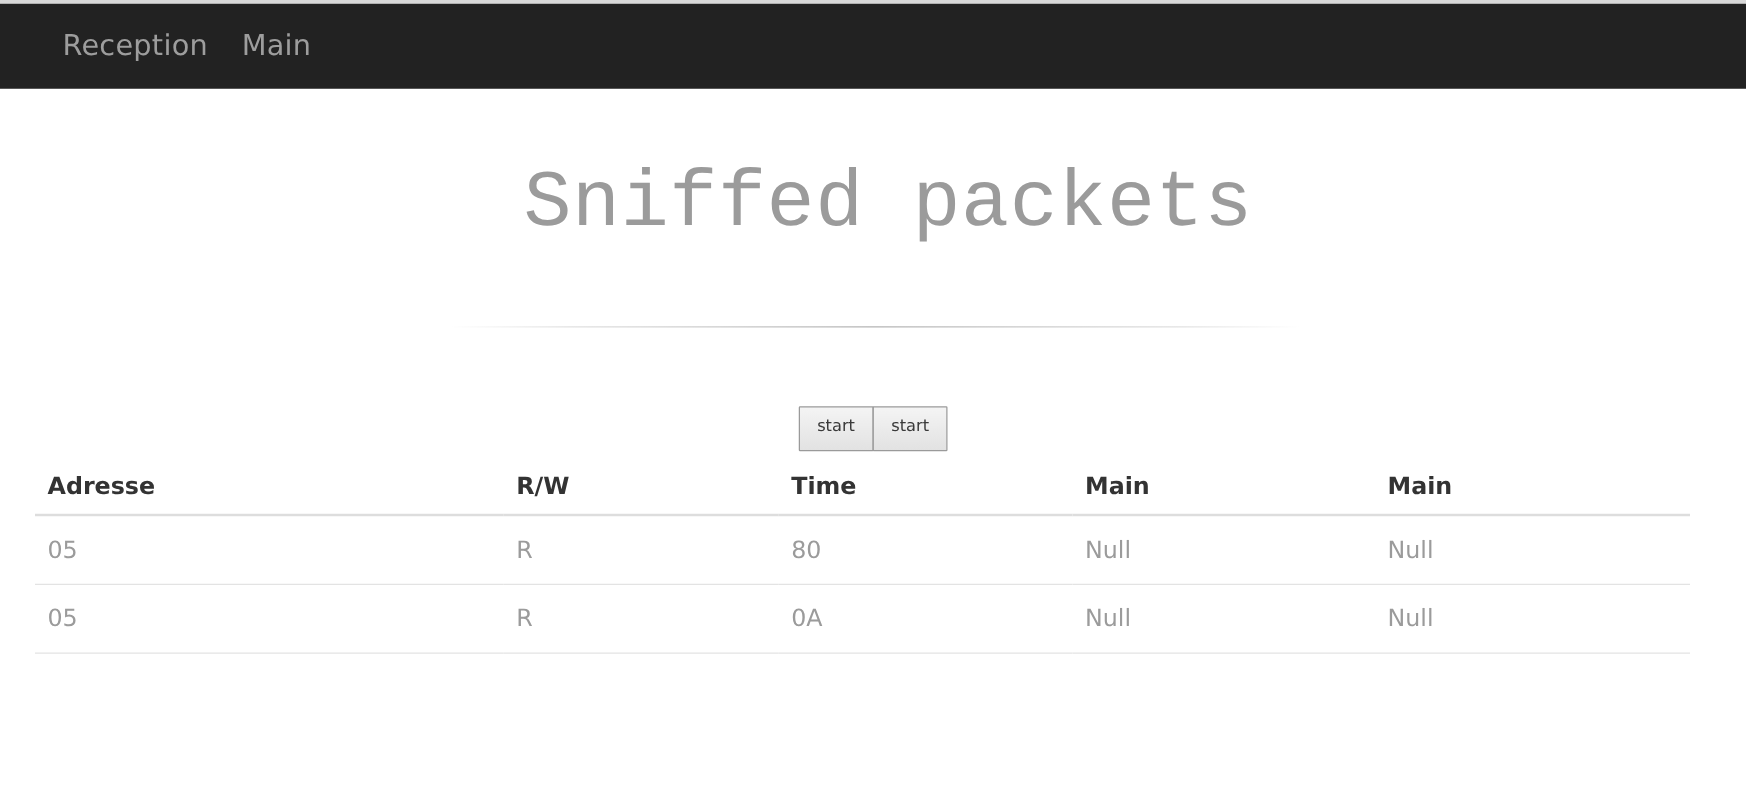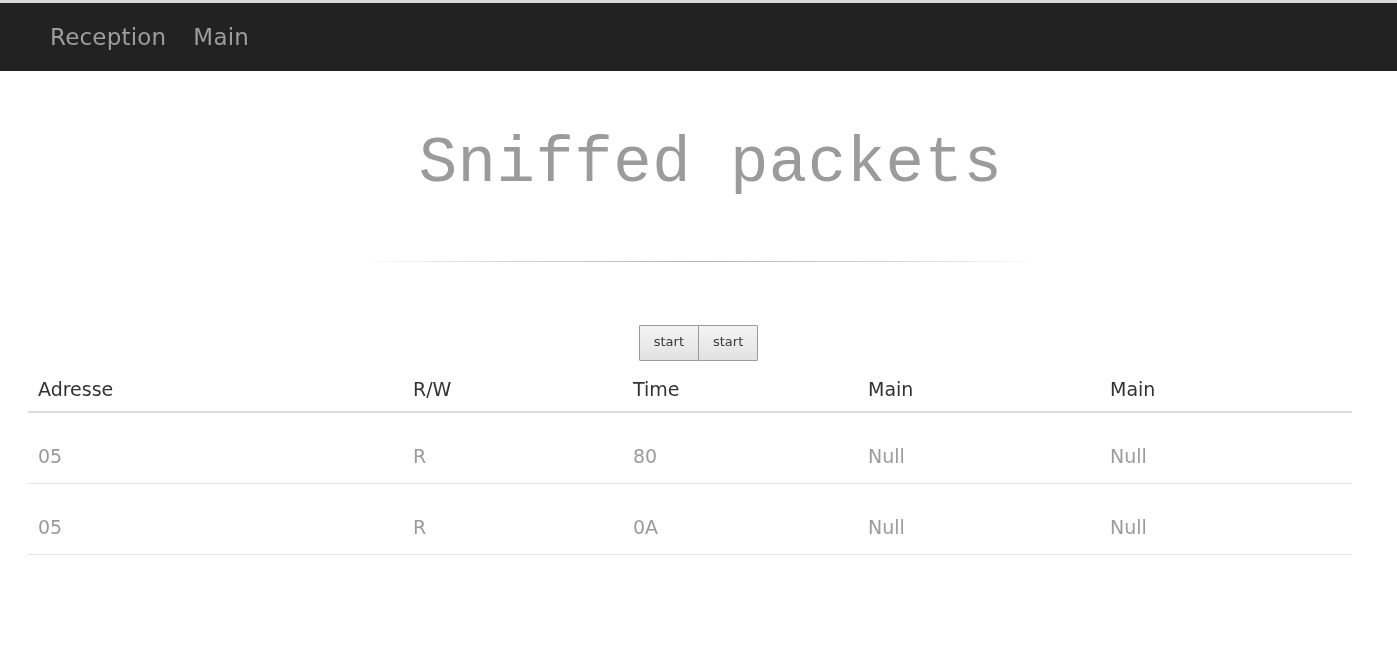--- a/index.html
+++ b/index.html
@@ -129,34 +129,34 @@
     top: 299px;
     left: 28px;
     width: 1324px;
     border-collapse: collapse;
     table-layout: fixed;
   }
   #packets-table th {
     text-align: left;
     font-family: "DejaVu Sans", sans-serif;
     font-size: 19px;
-    font-weight: normal;
+    font-weight: bold;
     color: #333333;
     padding: 8px 8px 11px 10px;
     border-bottom: 2px solid #dddddd;
     vertical-align: bottom;
     white-space: nowrap;
   }
   #packets-table td {
     text-align: left;
     font-family: "DejaVu Sans", sans-serif;
     font-size: 19px;
     font-weight: 400;
     color: #9b9b9b;
-    padding: 32px 8px 16px 10px;
+    padding: 16px 8px 16px 10px;
     border-top: 1px solid #e3e3e3;
     white-space: nowrap;
   }
   #packets-table tbody tr:last-child td {
     border-bottom: 1px solid #e3e3e3;
   }
   .col-adresse { width: 375px; }
   .col-rw      { width: 220px; }
   .col-data    { width: 235px; }
   .col-time    { width: 242px; }

